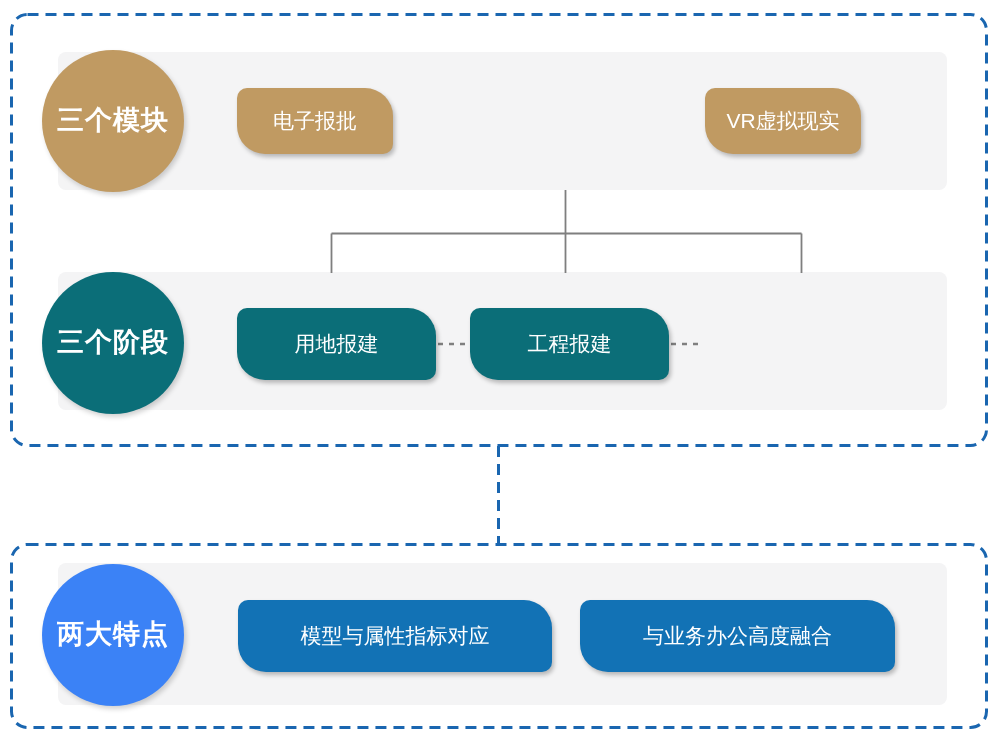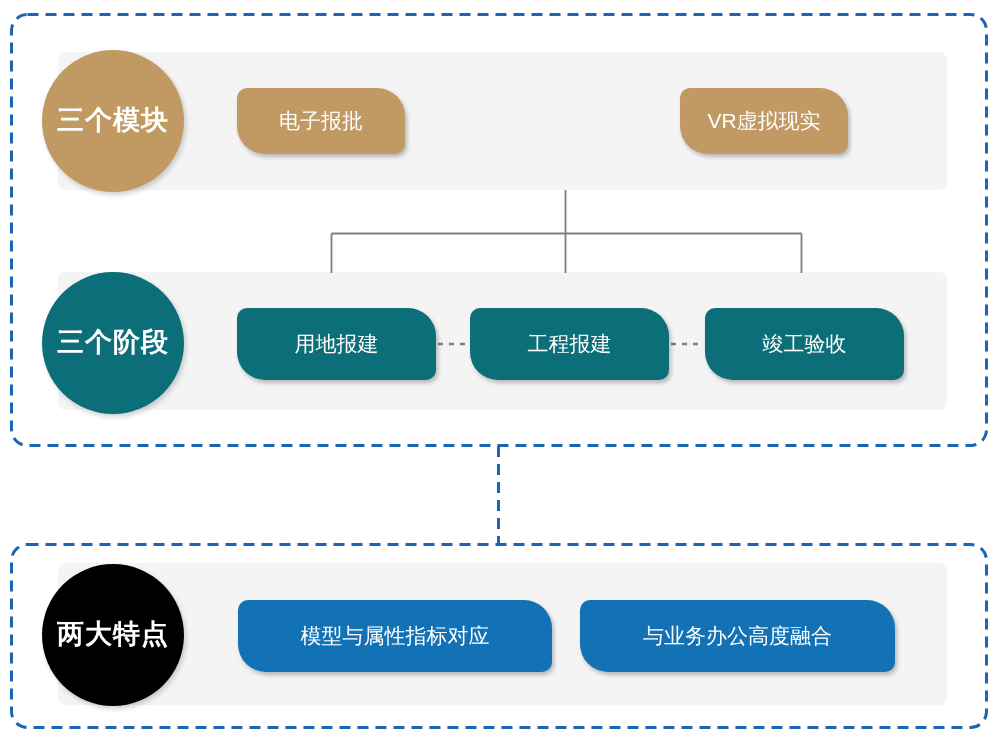--- a/index.html
+++ b/index.html
@@ -56,33 +56,33 @@
     justify-content: center;
     color: #ffffff;
     font-size: 27px;
     font-weight: bold;
     line-height: 1.18;
     letter-spacing: 1px;
     box-shadow: 2px 3px 5px rgba(0,0,0,0.18);
   }
   .circle.gold { background: #C09A62; }
   .circle.teal { background: #0B6E78; }
-  .circle.blue { background: #000000; }
+  .circle.blue { background: #3b82f6; }
   .box {
     position: absolute;
     z-index: 3;
     display: flex;
     align-items: center;
     justify-content: center;
     color: #ffffff;
     font-size: 21px;
     border-radius: 10px 28px 10px 28px;
     box-shadow: 2px 3px 4px rgba(0,0,0,0.25);
   }
-  .box.gold { background: #C09A62; top: 88px; height: 66px; width: 168px; }
+  .box.gold { background: #C09A62; top: 88px; height: 66px; width: 156px; }
   .box.teal { background: #0B6E78; top: 308px; height: 72px; width: 199px; }
   .box.blue { background: #1272B5; top: 600px; height: 72px; }
 </style>
 </head>
 <body>
 
 <div class="canvas">
 
   <svg class="lines" viewBox="0 0 998 740" aria-hidden="true">
     <rect class="outer" x="11.5" y="14.5" width="975" height="431" rx="16"></rect>
@@ -103,22 +103,21 @@
   <div class="circle teal" style="top:272px">
     <span>三个</span>
     <span>阶段</span>
   </div>
   <div class="circle blue" style="top:564px">
     <span>两大</span>
     <span>特点</span>
   </div>
 
   <div class="box gold" style="left:237px">电子报批</div>
-  <div class="box gold" style="left:680px">VR虚拟现实</div>
+  <div class="box gold" style="left:705px">VR虚拟现实</div>
 
   <div class="box teal" style="left:237px">用地报建</div>
   <div class="box teal" style="left:470px">工程报建</div>
-  <div class="box teal" style="left:705px">竣工验收</div>
 
   <div class="box blue" style="left:238px; width:314px">模型与属性指标对应</div>
   <div class="box blue" style="left:580px; width:315px">与业务办公高度融合</div>
 
 </div>
 
 </body></html>

